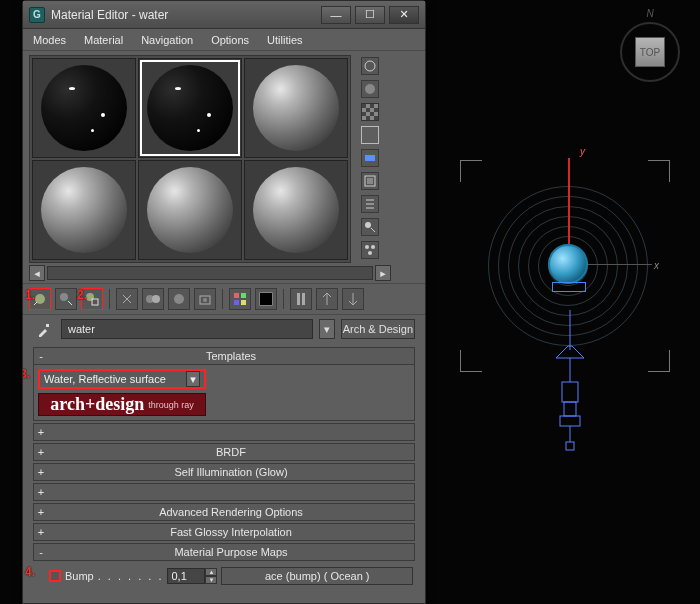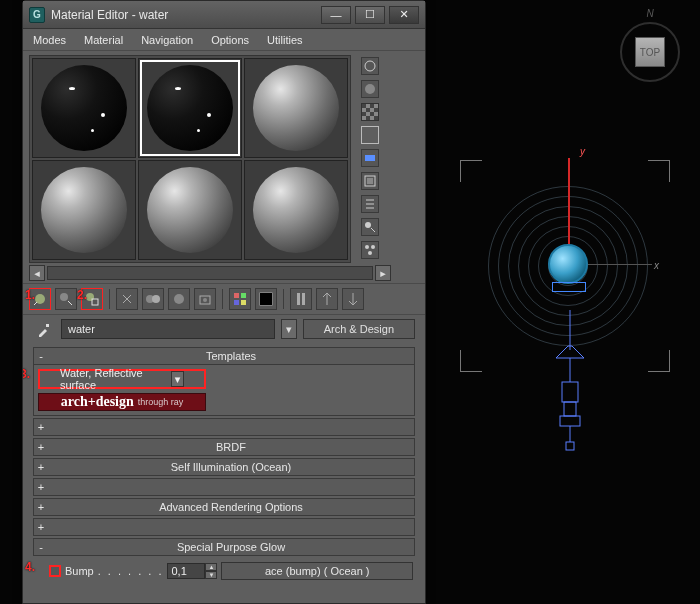--- a/index.html
+++ b/index.html
@@ -44,35 +44,35 @@
 .tbtn { width: 22px; height: 22px; background: #565656; border:1px solid #3a3a3a; display:flex; align-items:center; justify-content:center; color:#ccc;}
 .tbtn.boxed { outline: 1px solid #ff2222; outline-offset:-1px; }
 .tbtn svg { width:16px; height:16px; }
 .sep { width:1px; height:20px; background:#3c3c3c; margin:0 2px;}
 .anno-num { position:absolute; font-weight:bold; color:#ff2a2a; font-size:12px; text-shadow: 0 0 2px #000; pointer-events:none; z-index:5;}
 
 .name-row { display:flex; align-items:flex-start; gap:6px; padding:4px 10px; }
 .eyedrop { width:22px; height:22px; display:flex; align-items:center; justify-content:center; color:#ddd;}
 .name-input { flex:1; height:20px; background:#454545; border:1px solid #2c2c2c; color:#e8e8e8; padding:0 6px;}
 .name-dd { width:16px; height:20px; background:#6a6a6a; border:1px solid #333; color:#ddd; display:flex;align-items:center;justify-content:center;}
-.type-btn { height:20px; padding:0 20px; background:#5a5a5a; border:1px solid #333; color:#e0e0e0; }
+.type-btn { height:20px; padding:0 1px; background:#5a5a5a; border:1px solid #333; color:#e0e0e0; }
 
 .panel-scroll { height: 302px; overflow:hidden; padding: 0 4px; }
 .rollout { margin: 2px 6px; }
 .rollout-head { height:18px; background:#5a5a5a; border:1px solid #3a3a3a; display:flex; align-items:center; color:#e6e6e6; position:relative;}
 .rollout-head .pm { width:14px; text-align:center; }
 .rollout-head .lab { flex:1; text-align:center; }
 .rollout-body { border:1px solid #3a3a3a; border-top:none; padding:4px; background:#5e5e5e;}
 .templates-body { display:flex; gap:6px;}
 .tpl-desc { flex:1; height:72px; background:#565656; border:1px solid #333; color:#d8d8d8; padding:4px 6px; line-height:1.35;}
 .tpl-right { width:168px; display:flex; flex-direction:column; gap:4px;}
-.tpl-dd { height:20px; background:#5a5a5a; border:2px solid #ff2222; color:#eee; display:flex; align-items:center; padding:0 20px; position:relative;}
+.tpl-dd { height:20px; background:#5a5a5a; border:2px solid #ff2222; color:#eee; display:flex; align-items:center; padding:0 4px; position:relative;}
 .tpl-dd .dd { width:14px; height:16px; background:#6a6a6a; border:1px solid #333; display:flex;align-items:center;justify-content:center; margin-left:auto;}
 .tpl-banner { flex:1; background:#6e0e17; border:1px solid #3a0a0f; display:flex; align-items:center; justify-content:center; gap:4px; color:#eee; }
-.tpl-banner b { font-family: Georgia, serif; font-size:14px; color:#fff;}
+.tpl-banner b { font-family: Georgia, serif; font-size:18px; color:#fff;}
 .tpl-banner small { color:#d8c9cb; font-size:9px;}
 
 .bump-row { display:flex; align-items:center; gap:4px; padding:4px 8px; color:#e6e6e6;}
 .bump-row .cb { width:12px; height:12px; border:2px solid #ff2222; background:#565656;}
 .bump-row .dots { letter-spacing:2px;}
 .spin { display:flex; align-items:center;}
 .spin input { width:38px; height:16px; background:#454545; border:1px solid #2c2c2c; color:#eee; text-align:left; padding:0 3px;}
 .spin .arrows { width:12px; height:16px; display:flex; flex-direction:column;}
 .spin .arrows span{ flex:1; background:#6a6a6a; border:1px solid #333; font-size:6px; color:#ddd; display:flex;align-items:center;justify-content:center;}
 .map-btn { flex:1; height:18px; background:#5a5a5a; border:1px solid #333; color:#e6e6e6; text-align:center; display:flex;align-items:center;justify-content:center;}
@@ -377,43 +377,44 @@
       </div>
     <div class="rollout">
         <div class="rollout-head">
           <span class="pm">+</span>
           <span class="lab">BRDF</span>
         </div>
       </div>
     <div class="rollout">
         <div class="rollout-head">
           <span class="pm">+</span>
-          <span class="lab">Self Illumination (Ocean)</span>
+          <span class="lab">Self Illumination (Glow)</span>
         </div>
       </div>
     <div class="rollout">
         <div class="rollout-head">
           <span class="pm">+</span>
         </div>
       </div>
     <div class="rollout">
         <div class="rollout-head">
           <span class="pm">+</span>
           <span class="lab">Advanced Rendering Options</span>
         </div>
       </div>
     <div class="rollout">
         <div class="rollout-head">
           <span class="pm">+</span>
+          <span class="lab">Fast Glossy Interpolation</span>
         </div>
       </div>
     <div class="rollout">
       <div class="rollout-head">
           <span class="pm">-</span>
-          <span class="lab">Special Purpose Glow</span>
+          <span class="lab">Material Purpose Maps</span>
         </div>
     </div>
 
     <div class="bump-row" style="position:relative;">
       <span class="anno-num" style="left:-2px; top:2px;">4.</span>
       <span style="width:10px"></span>
       <div class="cb"></div>
       <span>Bump</span>
       <span class="dots">. . . . . . .</span>
       <div class="spin">

